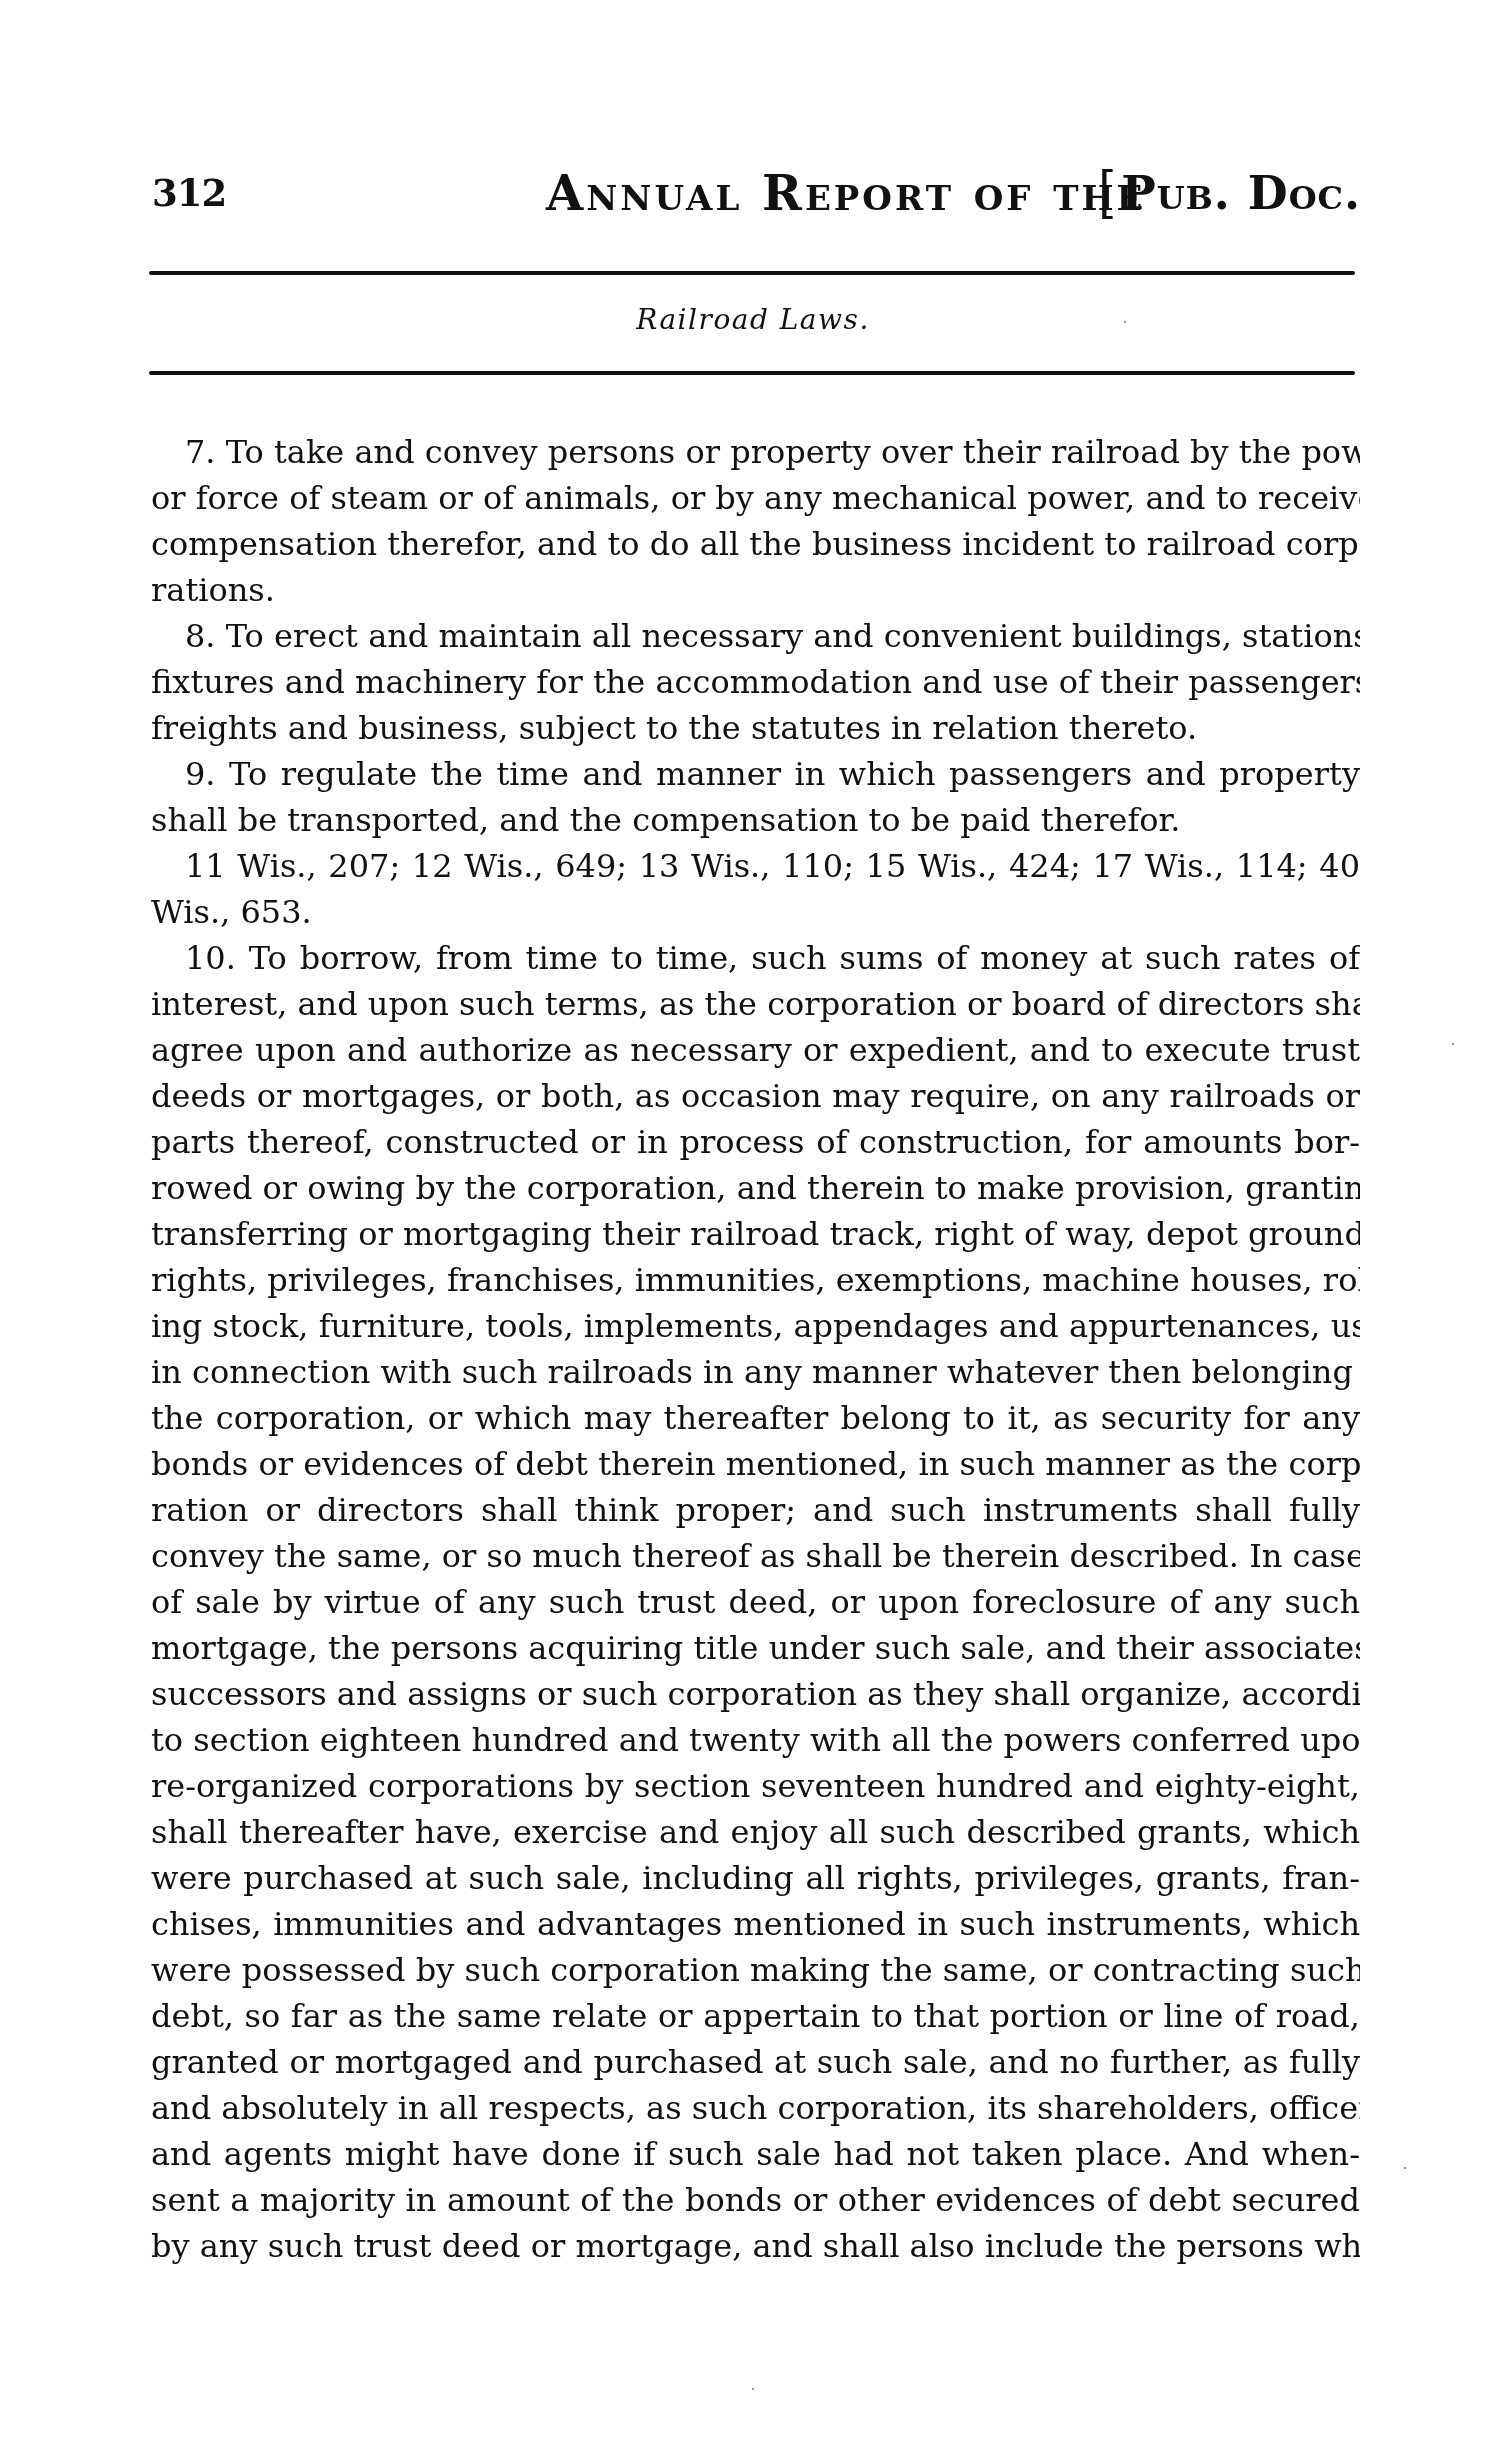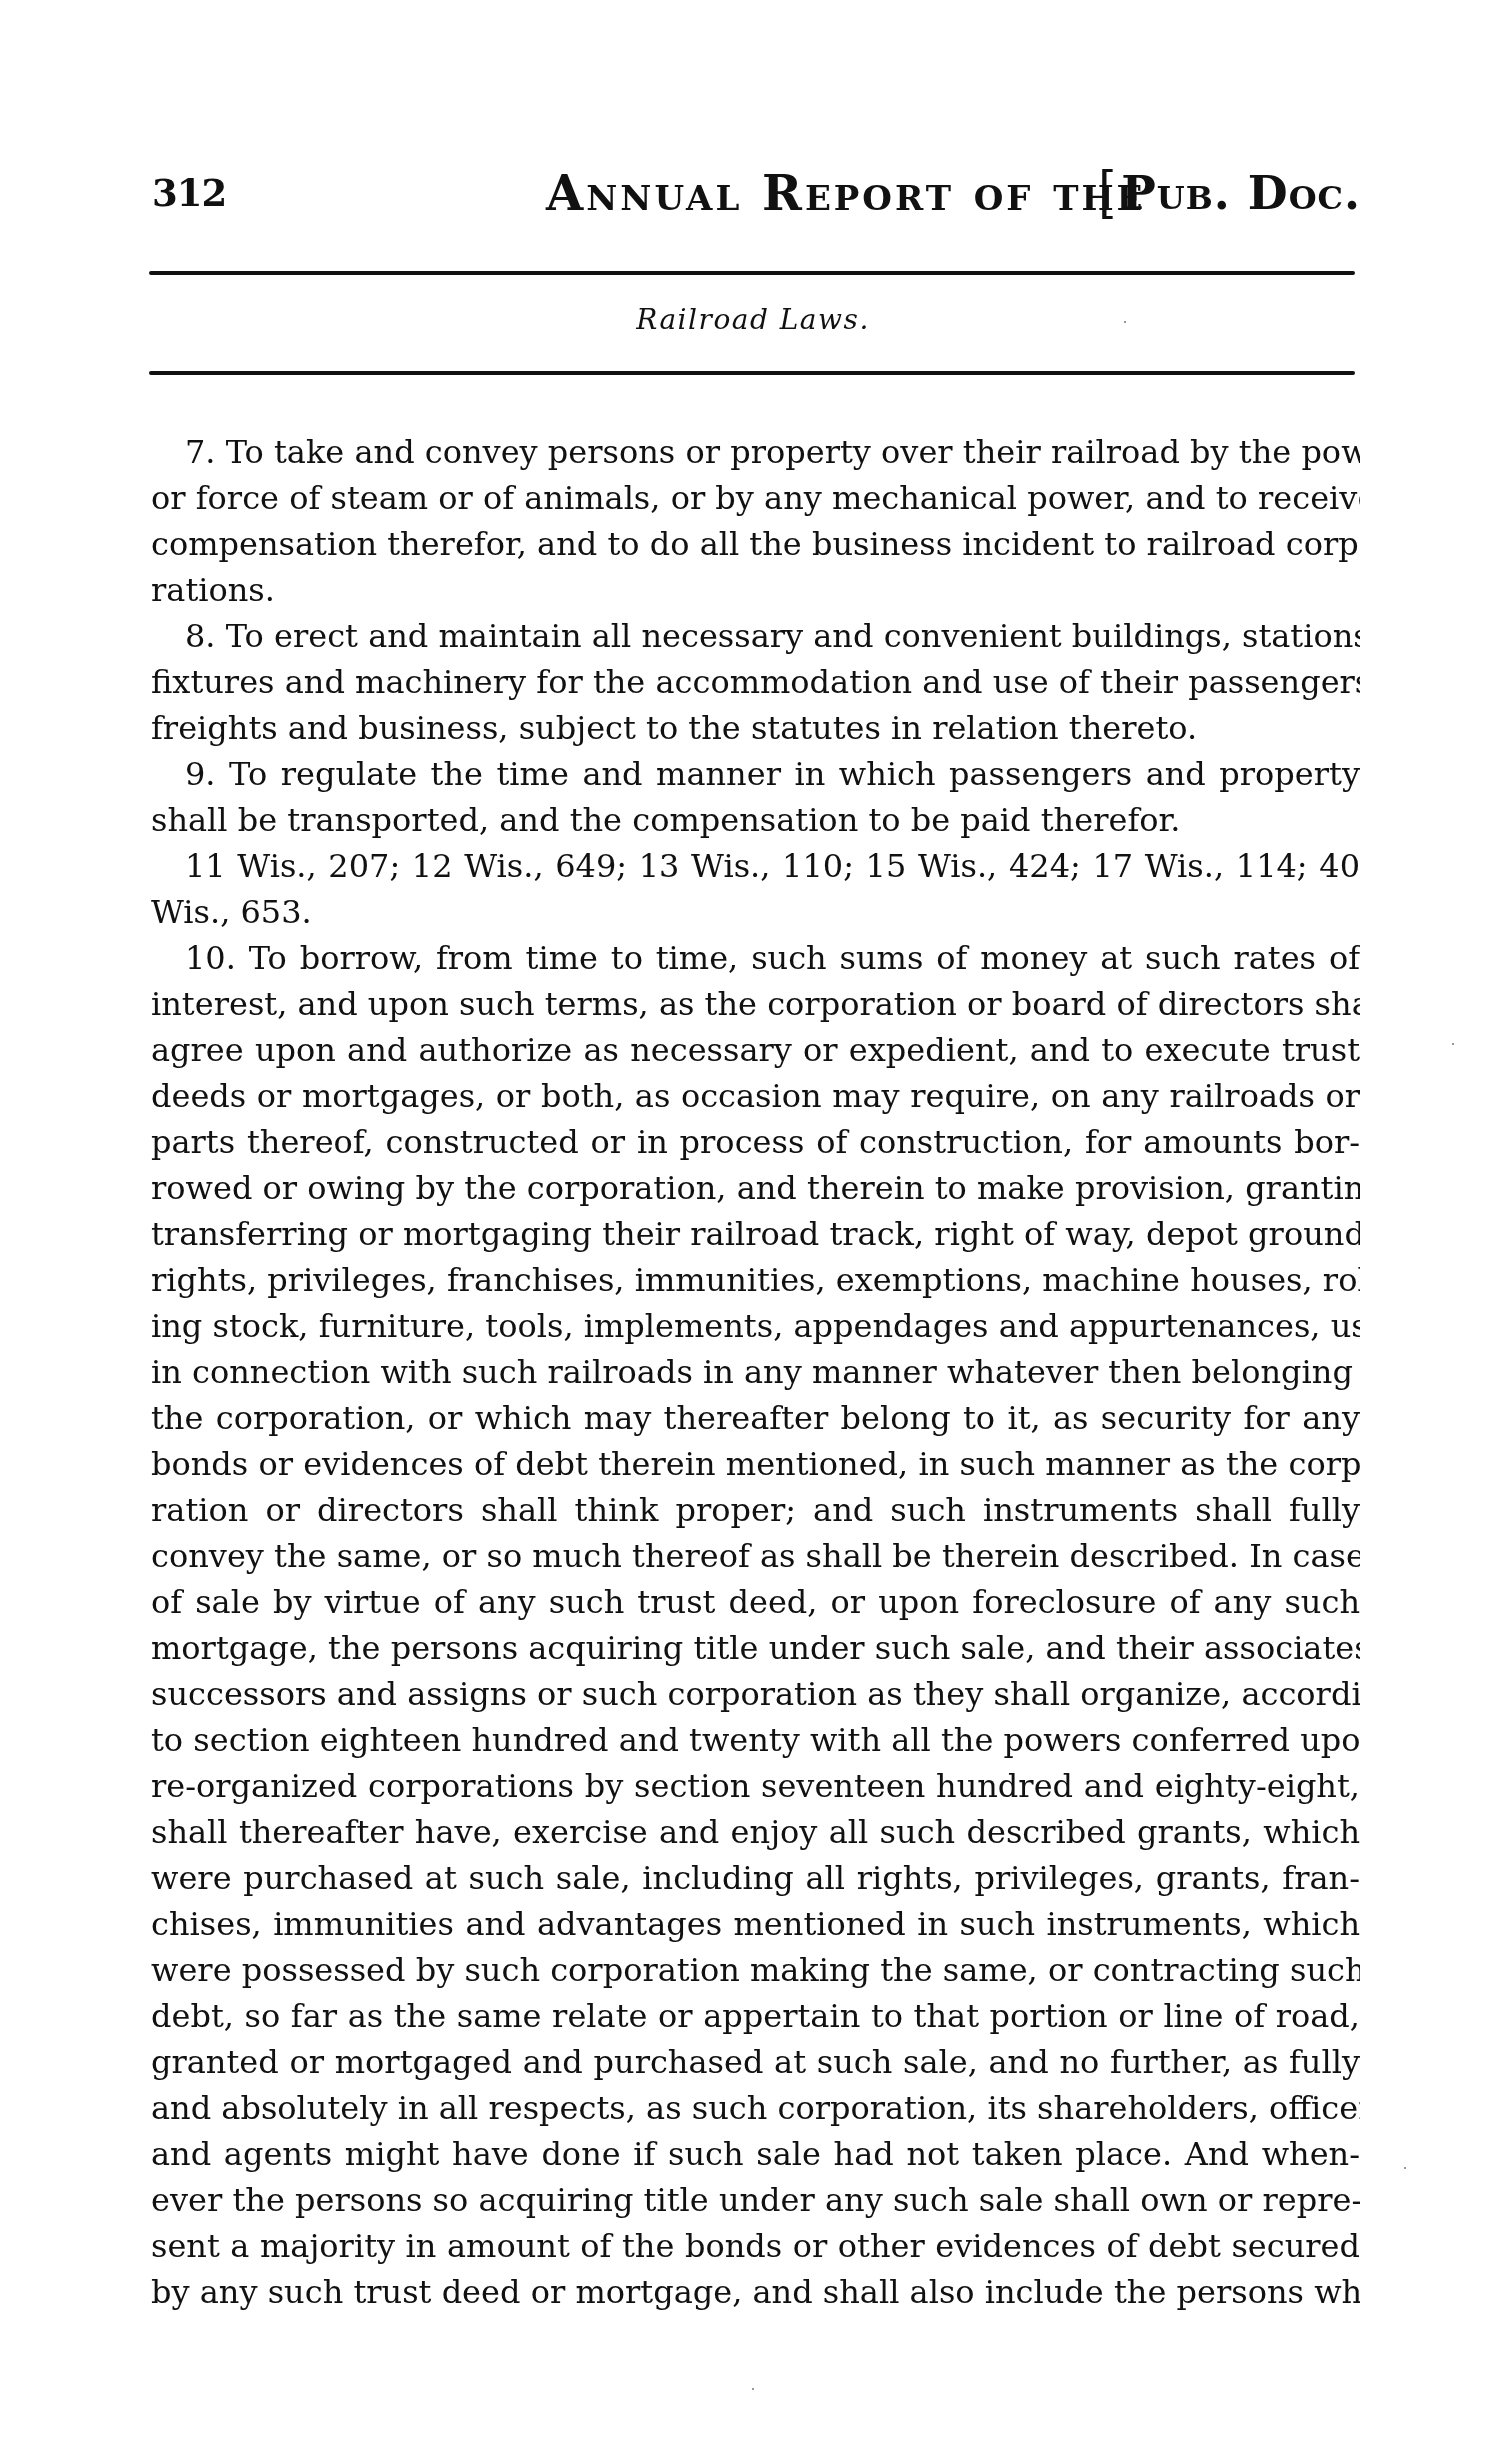--- a/index.html
+++ b/index.html
@@ -170,21 +170,20 @@
       <span class="line">to section eighteen hundred and twenty with all the powers conferred upon</span>
       <span class="line">re-organized corporations by section seventeen hundred and eighty-eight,</span>
       <span class="line">shall thereafter have, exercise and enjoy all such described grants, which</span>
       <span class="line">were purchased at such sale, including all rights, privileges, grants, fran-</span>
       <span class="line">chises, immunities and advantages mentioned in such instruments, which</span>
       <span class="line">were possessed by such corporation making the same, or contracting such</span>
       <span class="line">debt, so far as the same relate or appertain to that portion or line of road,</span>
       <span class="line">granted or mortgaged and purchased at such sale, and no further, as fully</span>
       <span class="line">and absolutely in all respects, as such corporation, its shareholders, officers</span>
       <span class="line">and agents might have done if such sale had not taken place.  And when-</span>
-      <span class="line">ever the persons so acquiring title under any such sale shall own or repre-</span>
       <span class="line">sent a majority in amount of the bonds or other evidences of debt secured</span>
       <span class="line">by any such trust deed or mortgage, and shall also include the persons who</span>
     </div>
 
   <div class="speck" style="left:1452px; top:1043px;"></div>
   <div class="speck" style="left:1124px; top:321px;"></div>
   <div class="speck" style="left:752px; top:2388px;"></div>
   <div class="speck" style="left:1404px; top:2167px;"></div>
 </div>
 

